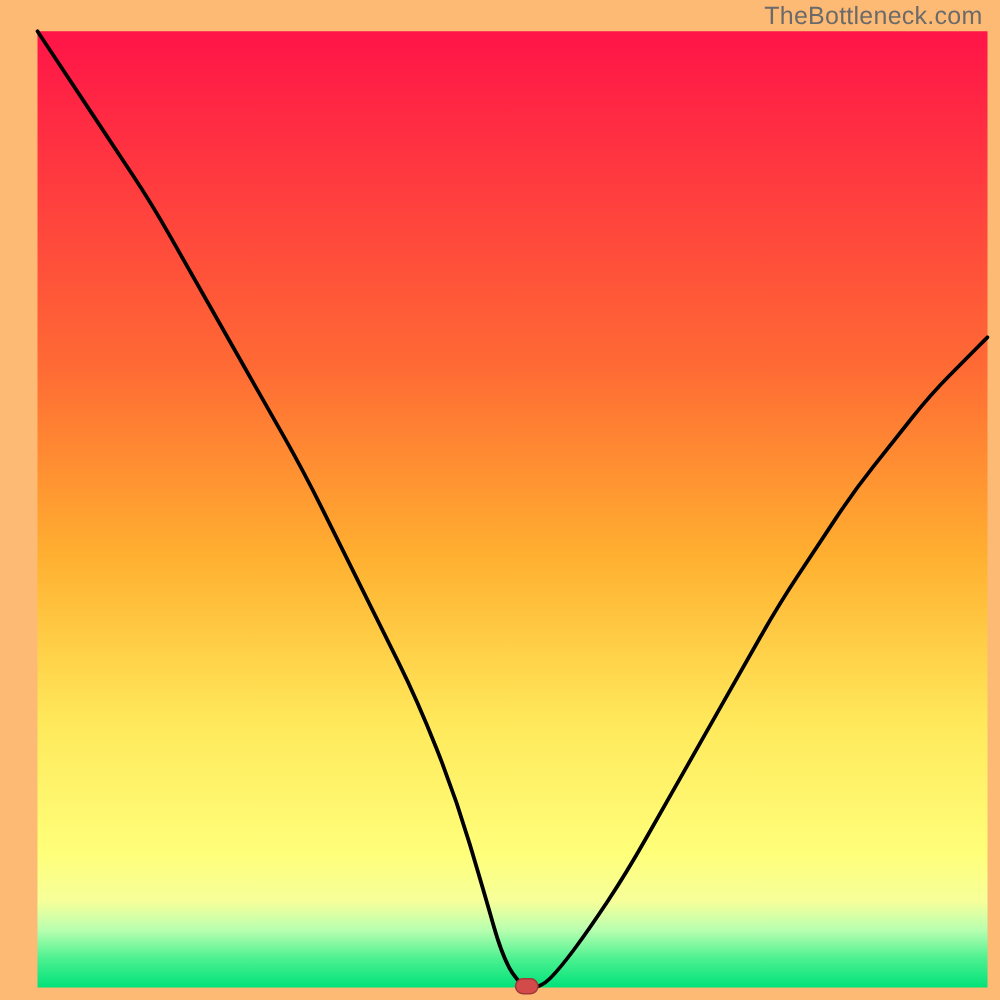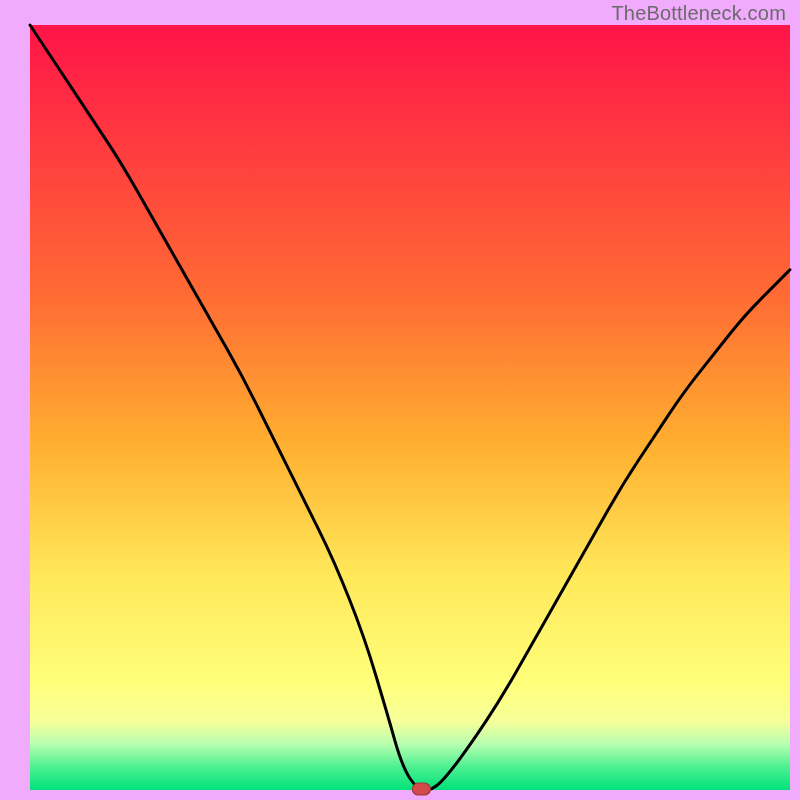--- a/index.html
+++ b/index.html
@@ -8,21 +8,21 @@
     width: 800px;
     height: 800px;
     background: #000;
     overflow: hidden;
     font-family: Arial, Helvetica, sans-serif;
   }
   .frame {
     position: relative;
     width: 800px;
     height: 800px;
-    background: #f0abfc;
+    background: #fdba74;
   }
   .watermark {
     position: absolute;
     top: 2px;
     right: 14px;
     color: #6a6a6a;
     font-size: 20px;
     font-weight: 500;
     letter-spacing: 0.2px;
     z-index: 5;

